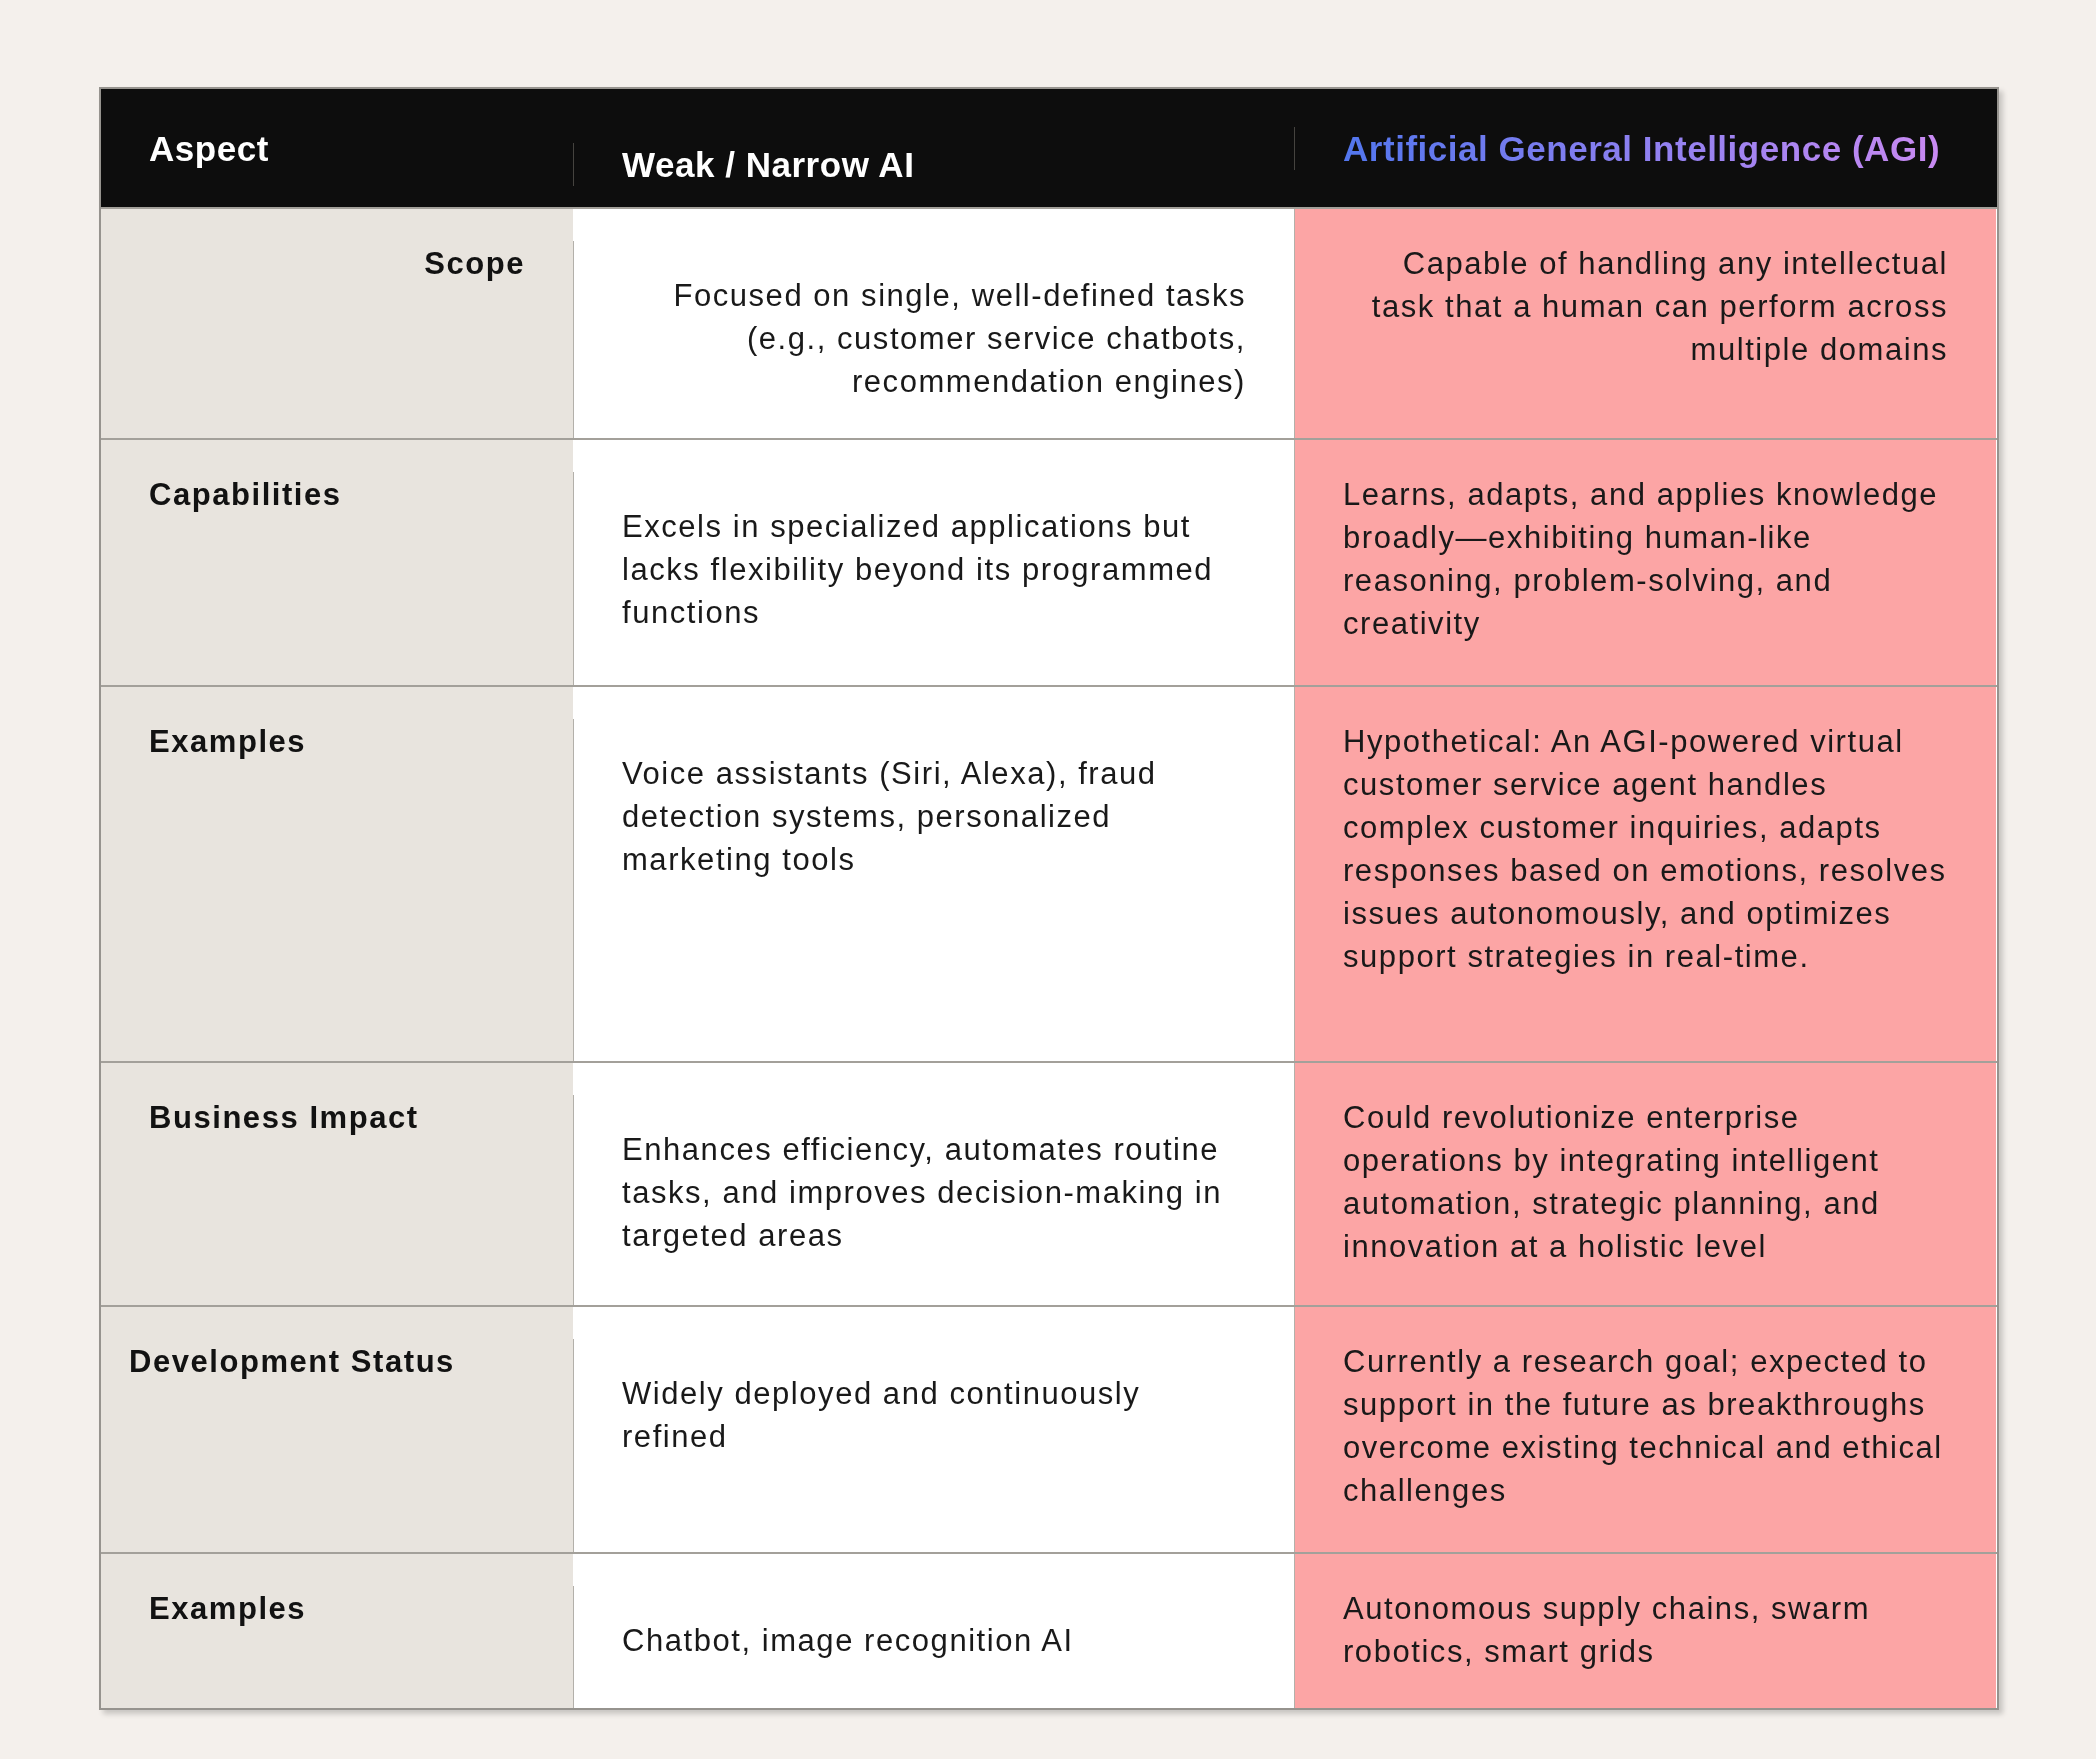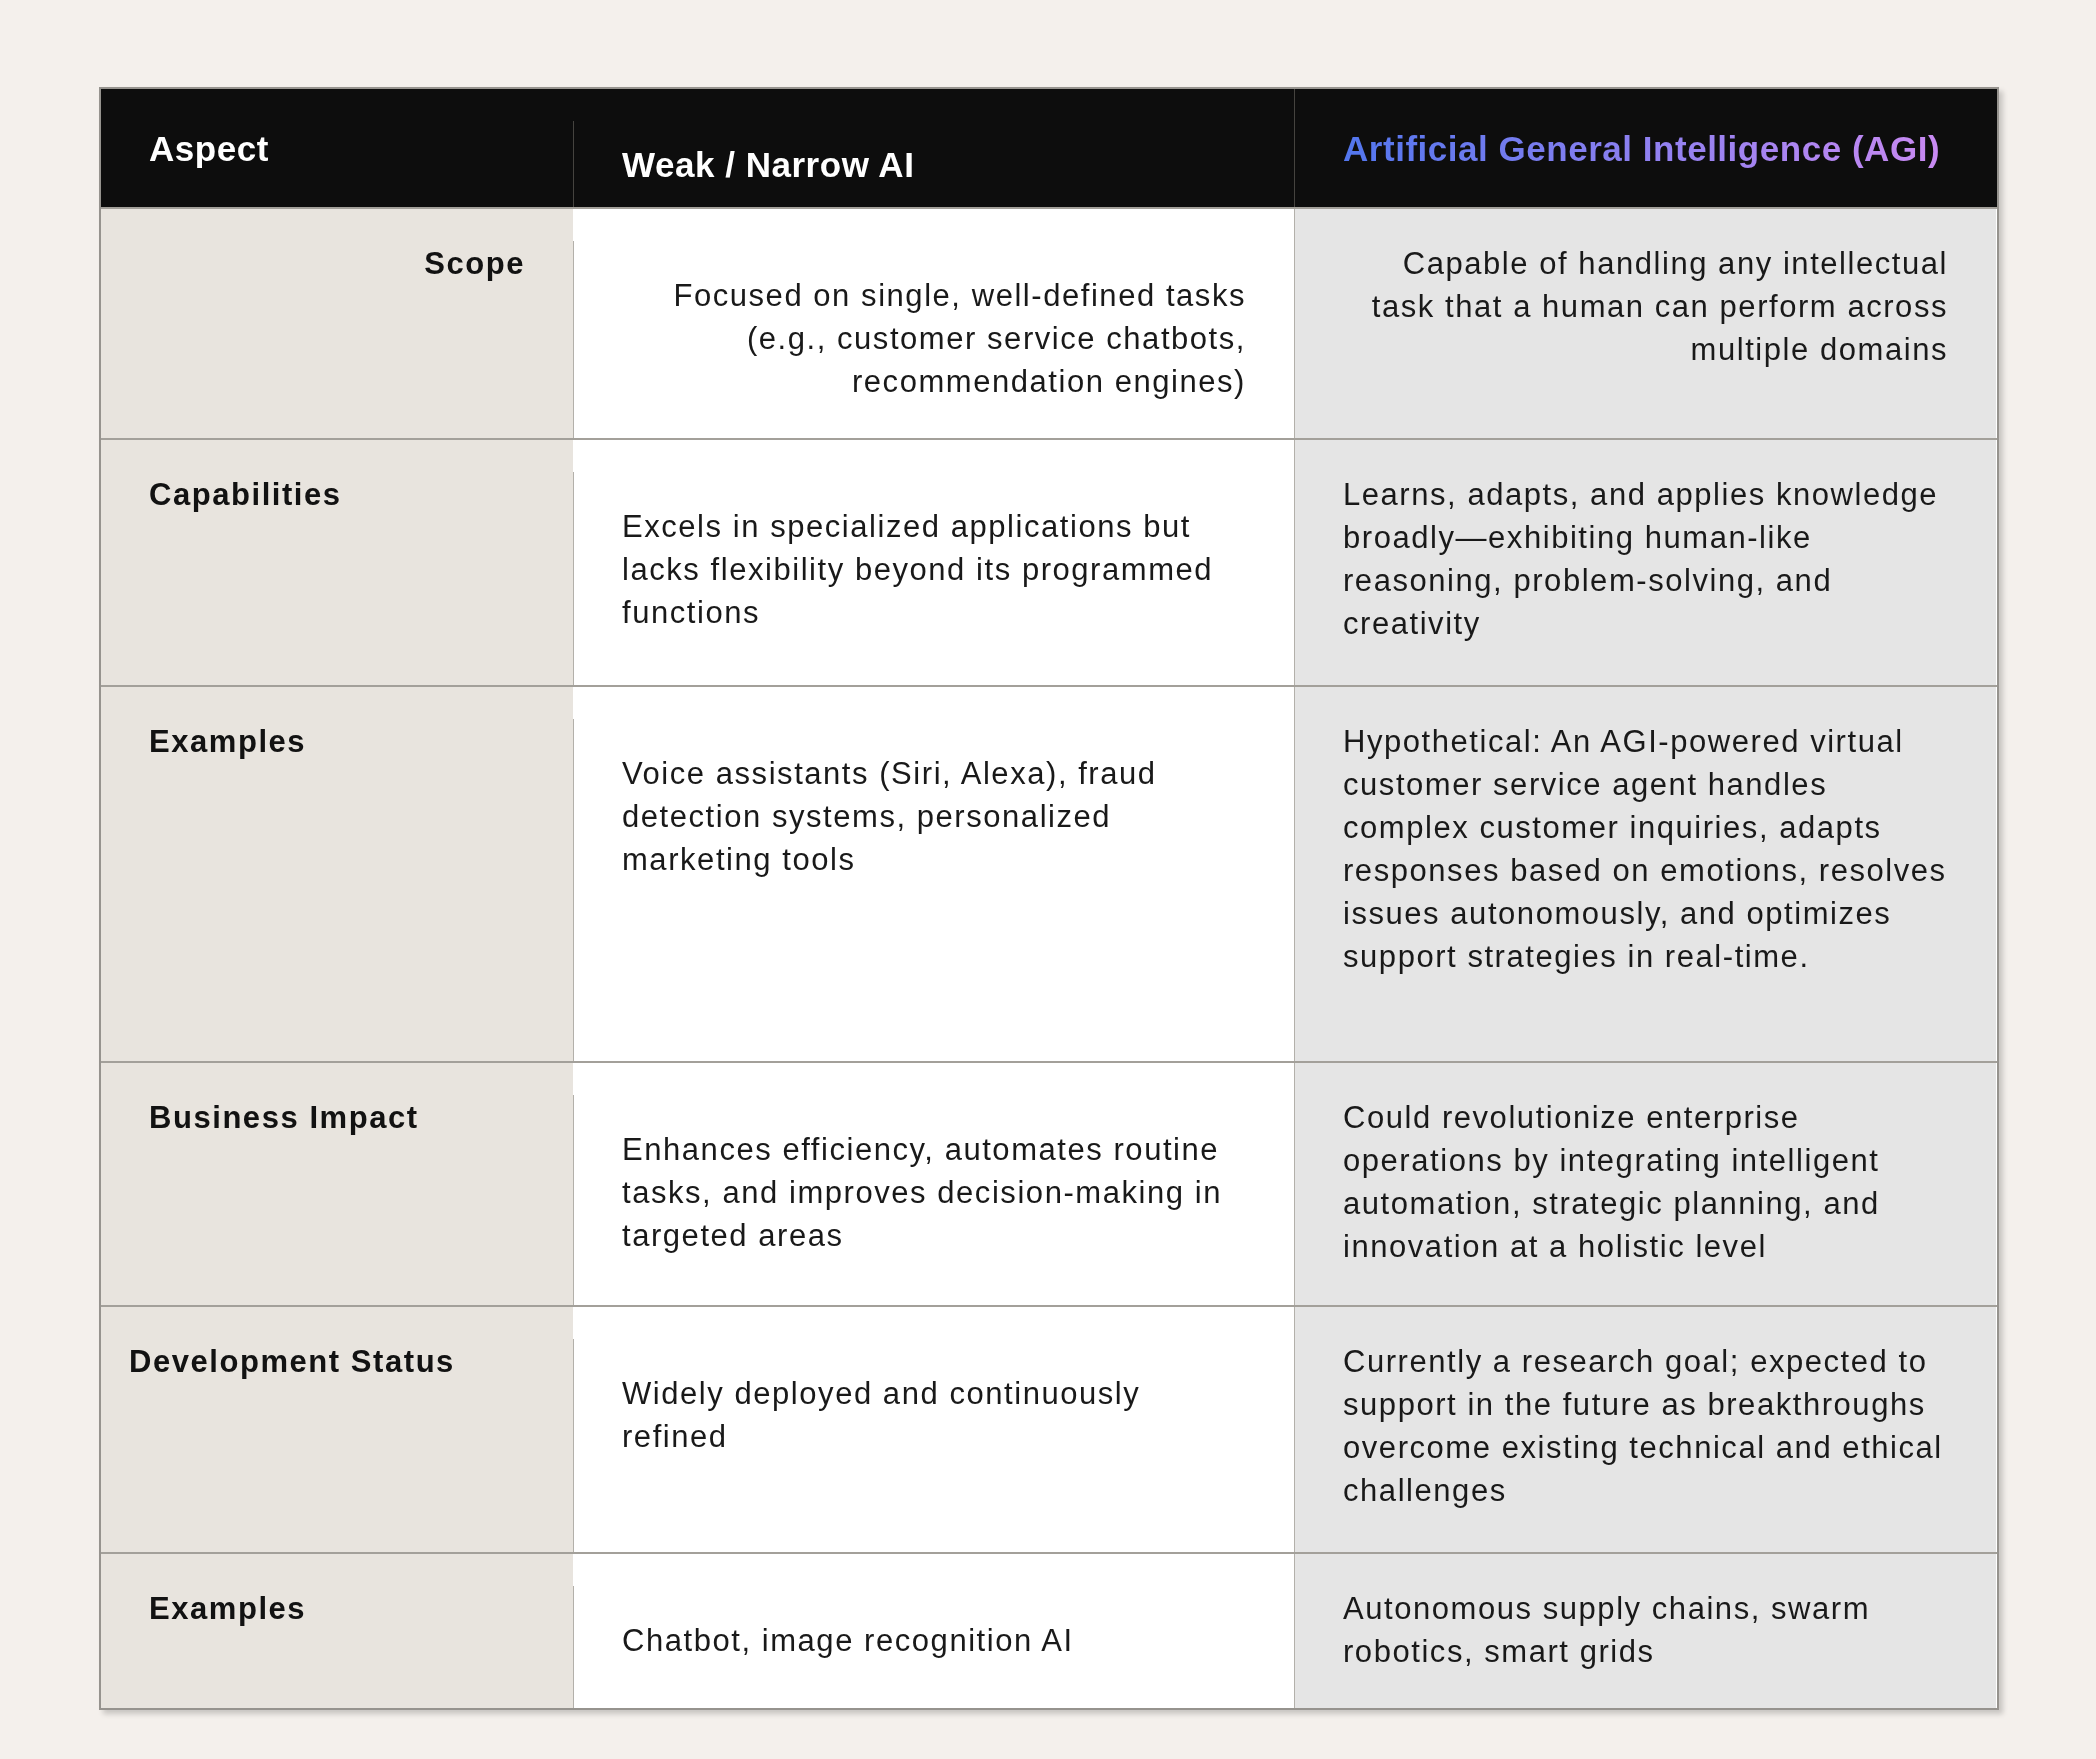--- a/index.html
+++ b/index.html
@@ -40,26 +40,27 @@
   .weak-col {
     width: 721px;
     flex: 0 0 721px;
     background: #ffffff;
     border-left: 1.7px solid #b3b0aa;
     margin-top: 32px;
   }
   .agi-col {
     width: 702px;
     flex: 0 0 702px;
-    background: #e5e5e5;
+    background: #fca5a5;
     border-left: 1.7px solid #b3b0aa;
   }
   .header-row {
     background: #0d0d0d;
     min-height: 118px;
+    align-items: center;
   }
   .header-row .cell {
     display: flex;
     align-items: center;
     padding-top: 0;
     padding-bottom: 0;
     font-weight: bold;
     font-size: 35px;
     letter-spacing: 0.015em;
     color: #ffffff;

